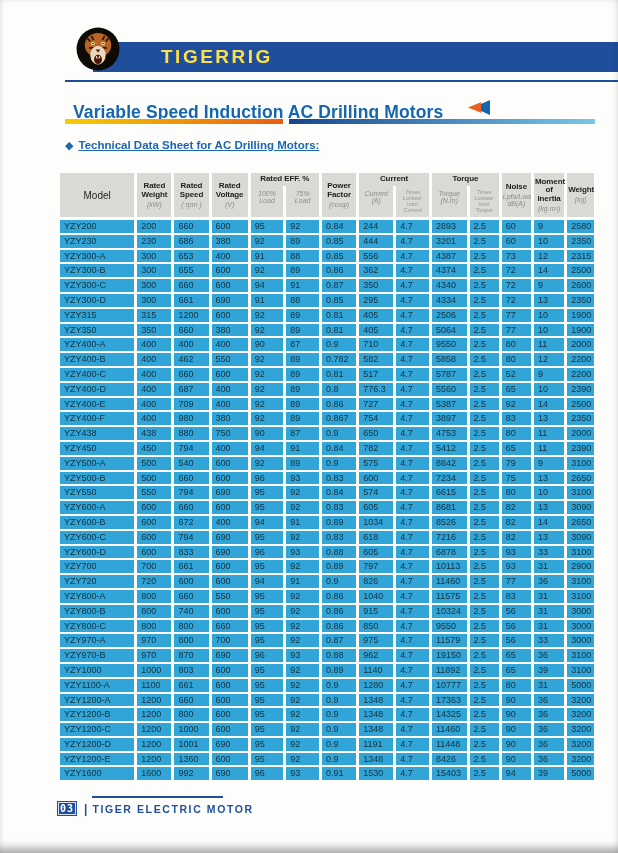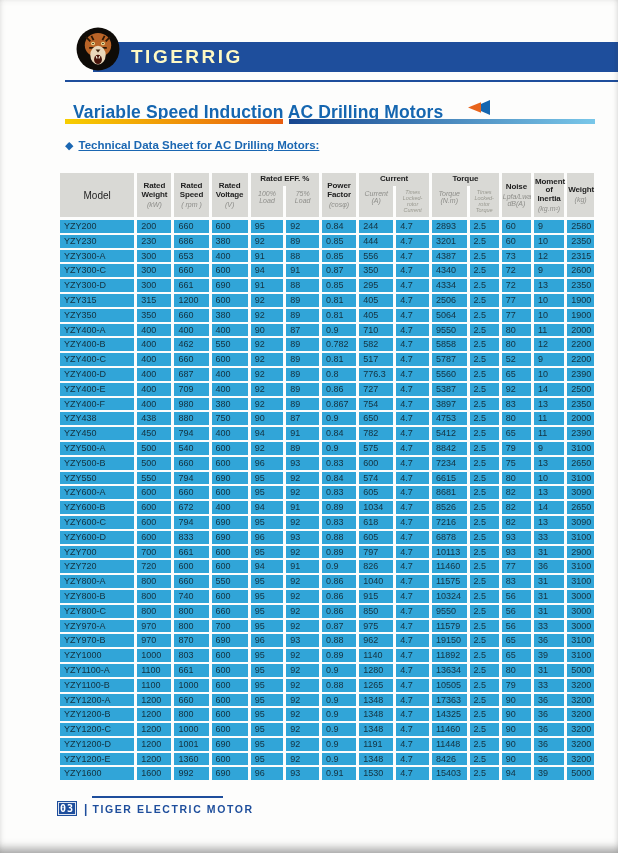--- a/index.html
+++ b/index.html
@@ -3,21 +3,21 @@
 <meta charset="utf-8">
 <style>
   html,body{margin:0;padding:0;}
   body{width:618px;height:853px;background:#e9e9e9;}
   .page{
     position:relative;width:618px;height:853px;background:#fdfdfc;overflow:hidden;
     font-family:"Liberation Sans",sans-serif;
   }
   
   .topbar{position:absolute;left:93px;right:0;top:42px;height:30px;background:var(--brand_navy,#1E4E9C);display:flex;align-items:center;}
-  .brand-text{color:#fef9c3;font-weight:bold;font-size:19px;letter-spacing:2.5px;margin-left:38px;}
+  .brand-text{color:#fde047;font-weight:bold;font-size:19px;letter-spacing:2.5px;margin-left:68px;}
   .logo-circle{position:absolute;left:76px;top:27px;width:44px;height:44px;z-index:2;}
   .header-rule{position:absolute;left:65px;right:0;top:80px;height:2px;background:var(--brand_navy,#1E4E9C);}
   
   .page-title{position:absolute;left:65px;top:94px;margin:8px;font-size:17.5px;font-weight:bold;color:var(--title_blue,#1566B0);letter-spacing:0.1px;}
   .title-arrow{position:absolute;left:468px;top:100px;width:22px;height:15px;}
   .rule{position:absolute;top:119px;height:5px;}
   .rule-warm{left:65px;width:218px;background:linear-gradient(to right,var(--accent_yellow,#F7CE00),var(--accent_orange,#E85D10));}
   .rule-cool{left:289px;width:306px;background:linear-gradient(to right,#17468F,var(--accent_blue_light,#79C7E9));}
   
   .section-heading{position:absolute;left:65px;top:138px;display:flex;align-items:center;}
@@ -243,20 +243,36 @@
             <td>0.85</td>
             <td>556</td>
             <td>4.7</td>
             <td>4387</td>
             <td>2.5</td>
             <td>73</td>
             <td>12</td>
             <td>2315</td>
           </tr>
           <tr>
+            <td>YZY300-B</td>
+            <td>300</td>
+            <td>655</td>
+            <td>600</td>
+            <td>92</td>
+            <td>89</td>
+            <td>0.86</td>
+            <td>362</td>
+            <td>4.7</td>
+            <td>4374</td>
+            <td>2.5</td>
+            <td>72</td>
+            <td>14</td>
+            <td>2500</td>
+          </tr>
+          <tr>
             <td>YZY300-C</td>
             <td>300</td>
             <td>660</td>
             <td>600</td>
             <td>94</td>
             <td>91</td>
             <td>0.87</td>
             <td>350</td>
             <td>4.7</td>
             <td>4340</td>
@@ -684,41 +700,25 @@
           <tr>
             <td>YZY1100-A</td>
             <td>1100</td>
             <td>661</td>
             <td>600</td>
             <td>95</td>
             <td>92</td>
             <td>0.9</td>
             <td>1280</td>
             <td>4.7</td>
-            <td>13634</td>
+            <td>10777</td>
             <td>2.5</td>
             <td>80</td>
             <td>31</td>
             <td>5000</td>
-          </tr>
-          <tr>
-            <td>YZY1100-B</td>
-            <td>1100</td>
-            <td>1000</td>
-            <td>600</td>
-            <td>95</td>
-            <td>92</td>
-            <td>0.88</td>
-            <td>1265</td>
-            <td>4.7</td>
-            <td>10505</td>
-            <td>2.5</td>
-            <td>79</td>
-            <td>33</td>
-            <td>3200</td>
           </tr>
           <tr>
             <td>YZY1200-A</td>
             <td>1200</td>
             <td>660</td>
             <td>600</td>
             <td>95</td>
             <td>92</td>
             <td>0.9</td>
             <td>1348</td>

